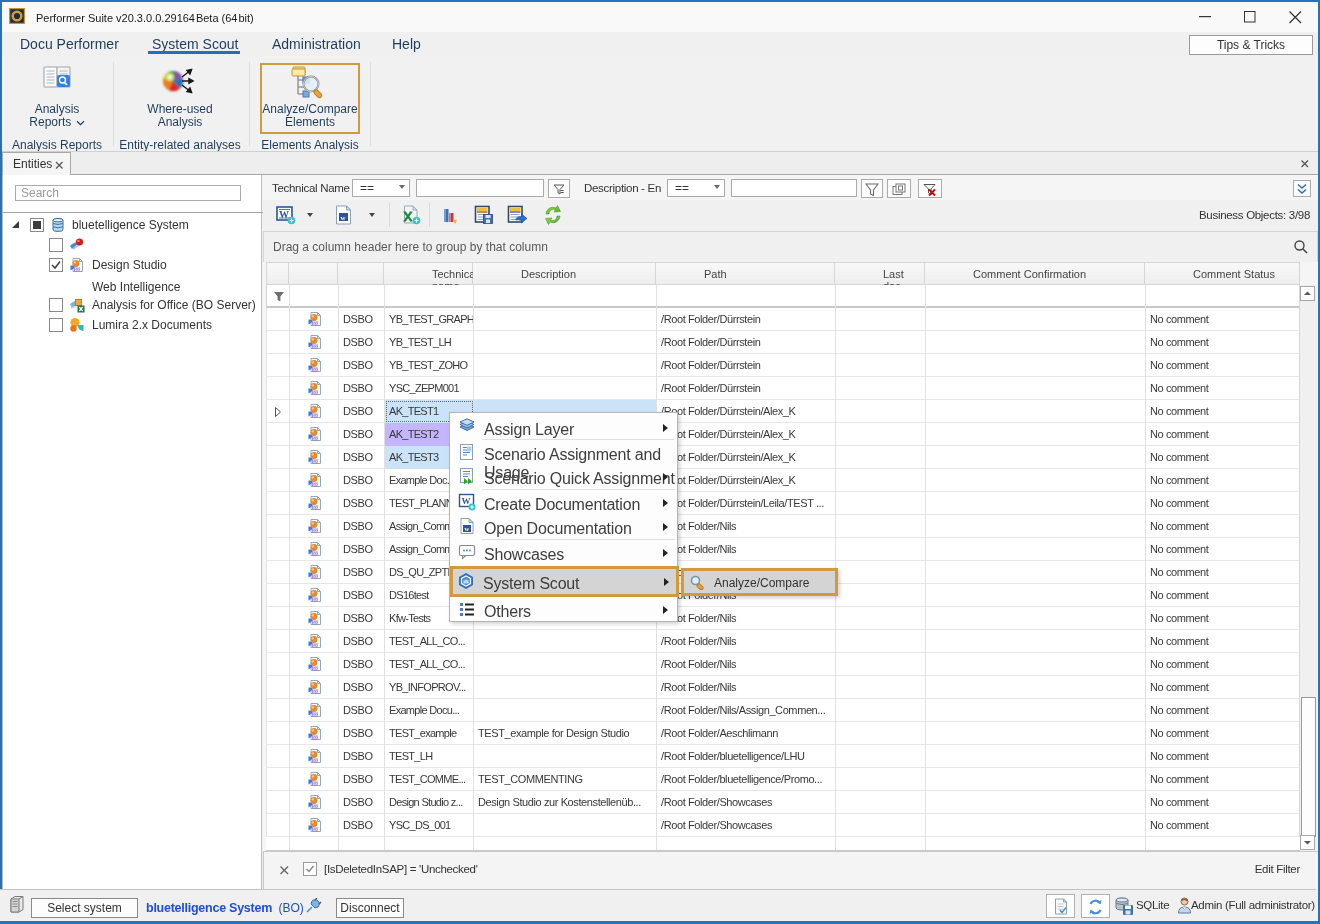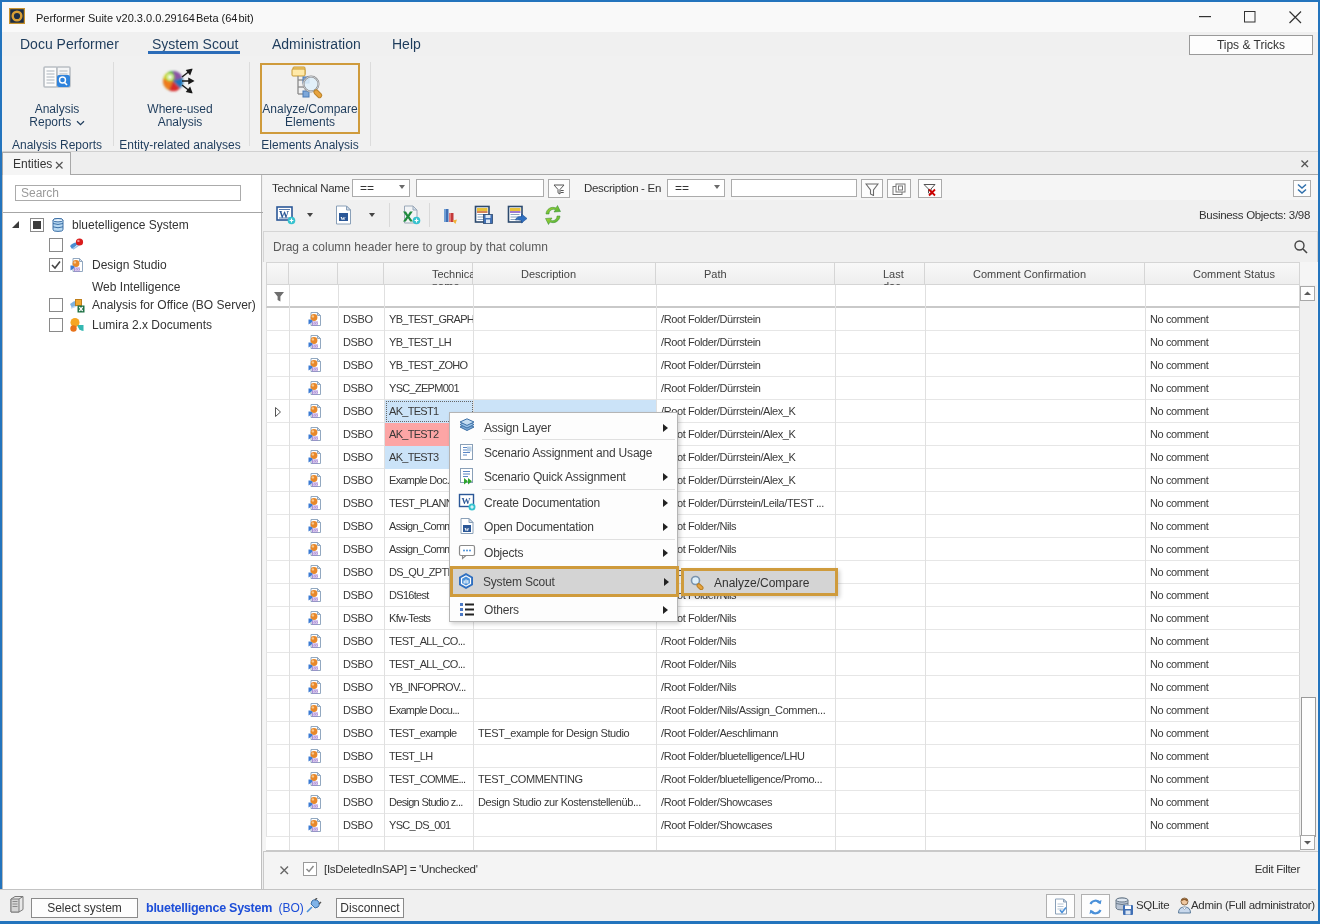--- a/index.html
+++ b/index.html
@@ -42,21 +42,21 @@
 .gh span{ position:absolute; left:4px; top:5px;margin-left:44px; }
 .cell { position:absolute; overflow:hidden; white-space:nowrap; color:#383838; letter-spacing:-0.4px; }
 .vline { position:absolute; top:23px; bottom:0; width:1px; background:#e0e0e0; z-index:5; }
 
 .filterbar { position:absolute; left:263px; top:851px; width:1055px; height:38px; background:#f4f4f4; border-top:1px solid #c9c9c9; border-left:1px solid #c9c9c9; }
 .statusbar { position:absolute; left:0; top:889px; width:1316px; height:32px; background:#f0f0f0; border-top:1px solid #c3c3c3; }
 .sbtn { position:absolute; background:#fdfdfd; border:1px solid #8a8a8a; text-align:center; font-size:12px; color:#333; }
 
 .menu { position:absolute; left:449px; top:412px; width:229px; height:210px; background:#fdfdfd; border:1px solid #b5b5b5; box-shadow:2px 2px 4px rgba(0,0,0,0.18); z-index:50; }
 .mi { position:absolute; left:0; width:100%; height:26px; }
-.mi .txt { position:absolute; left:34px; top:6px; font-size:12px; color:#3d3d3d; letter-spacing:-0.2px; }
+.mi .txt { position:absolute; left:34px; top:6px; font-size:16px; color:#3d3d3d; letter-spacing:-0.2px; }
 .mi .arr { position:absolute; right:9px; top:9px; width:0; height:0; border-left:5px solid #222; border-top:4px solid transparent; border-bottom:4px solid transparent; }
 .msep { position:absolute; left:32px; right:2px; height:1px; background:#e0e0e0; }
 .submenu { position:absolute; left:681px; top:568px; width:157px; height:28px; background:#d4d4d4; border:3px solid #cf9b3c; z-index:51; box-shadow:2px 2px 4px rgba(0,0,0,0.18); }
 .mi.hl { background:#d4d4d4; border:3px solid #cf9b3c; left:0px; width:229px; height:31px; }
 .mi.hl .txt { left:30px; top:6px; } .mi.hl .micon { left:4px; top:3px; } .mi.hl .arr { right:6px; top:9px; }
 .mi.hl .arr { right:7px; top:9px; }
 .micon { position:absolute; left:8px; top:3px; width:18px; height:18px; }
 .dda { position:absolute; right:4px; top:5px; width:0; height:0; border-top:4px solid #6a6a6a; border-left:3.5px solid transparent; border-right:3.5px solid transparent; }
 .dda2 { position:absolute; width:0; height:0; border-top:4px solid #444; border-left:3.5px solid transparent; border-right:3.5px solid transparent; }
 .frow { position:absolute; left:0; top:23px; width:1034px; height:23px; background:#fff; border-bottom:2px solid #c9c9c9; border-left:1px solid #d5d5d5; border-right:1px solid #d5d5d5; }
@@ -464,21 +464,21 @@
 <div class="cell tn" style="background:#cbe3f8;outline:1px dotted #666;outline-offset:-2px;">AK_TEST1</div>
 <div class="cell dc" style="background:#cbe3f8;"></div>
 <div class="cell" style="left:394px;top:5px;width:171px;">/Root Folder/Dürrstein/Alex_K</div>
 <div class="cell" style="left:883px;top:5px;width:147px;">No comment</div>
 </div>
 <div class="grow" style="top:161px;">
 <svg class="dsicon" width="16" height="16" viewBox="0 0 16 16">
           <use href="#dsbo"></use>
         </svg>
 <div class="cell" style="left:76px;top:5px;width:40px;">DSBO</div>
-<div class="cell tn" style="background:#fca5a5;">AK_TEST2</div>
+<div class="cell tn" style="background:#c4b5fd;">AK_TEST2</div>
 <div class="cell dc" style="background:#cbe3f8;"></div>
 <div class="cell" style="left:394px;top:5px;width:171px;">/Root Folder/Dürrstein/Alex_K</div>
 <div class="cell" style="left:883px;top:5px;width:147px;">No comment</div>
 </div>
 <div class="grow" style="top:184px;">
 <svg class="dsicon" width="16" height="16" viewBox="0 0 16 16">
           <use href="#dsbo"></use>
         </svg>
 <div class="cell" style="left:76px;top:5px;width:40px;">DSBO</div>
 <div class="cell tn" style="background:#cbe3f8;">AK_TEST3</div>
@@ -756,21 +756,21 @@
   </div>
   <div class="msep" style="top:126px;"></div>
   <div class="mi" style="top:127px;">
     <svg class="micon" viewBox="0 0 18 18">
         <rect x="1.5" y="2.5" width="15" height="10" rx="1.5" fill="#fff" stroke="#8a8a8a" stroke-width="1.2"></rect>
         <path d="M4.5 12.5 v3 l3.5 -3 Z" fill="#fff" stroke="#8a8a8a" stroke-width="1.1"></path>
         <circle cx="6" cy="7.5" r="1" fill="#4a90d9"></circle>
         <circle cx="9" cy="7.5" r="1" fill="#4a90d9"></circle>
         <circle cx="12" cy="7.5" r="1" fill="#4a90d9"></circle>
       </svg>
-    <div class="txt">Objects</div>
+    <div class="txt">Showcases</div>
       <div class="arr"></div>
   </div>
   <div class="mi hl" style="top:153px;">
     <svg class="micon" viewBox="0 0 18 18">
         <path d="M9 1 L16 5 V13 L9 17 L2 13 V5 Z" fill="#2f6fc0"></path>
         <path d="M9 3.2 L14.1 6.1 V11.9 L9 14.8 L3.9 11.9 V6.1 Z" fill="#fff"></path>
         <path d="M9 4.5 L12.9 6.7 V11.3 L9 13.5 L5.1 11.3 V6.7 Z" fill="#4a90d9"></path>
         <rect x="6.5" y="8.5" width="1.4" height="3" fill="#dcecf8"></rect>
         <rect x="8.3" y="7.5" width="1.4" height="4" fill="#dcecf8"></rect>
         <rect x="10.1" y="8.2" width="1.4" height="3.3" fill="#dcecf8"></rect>

